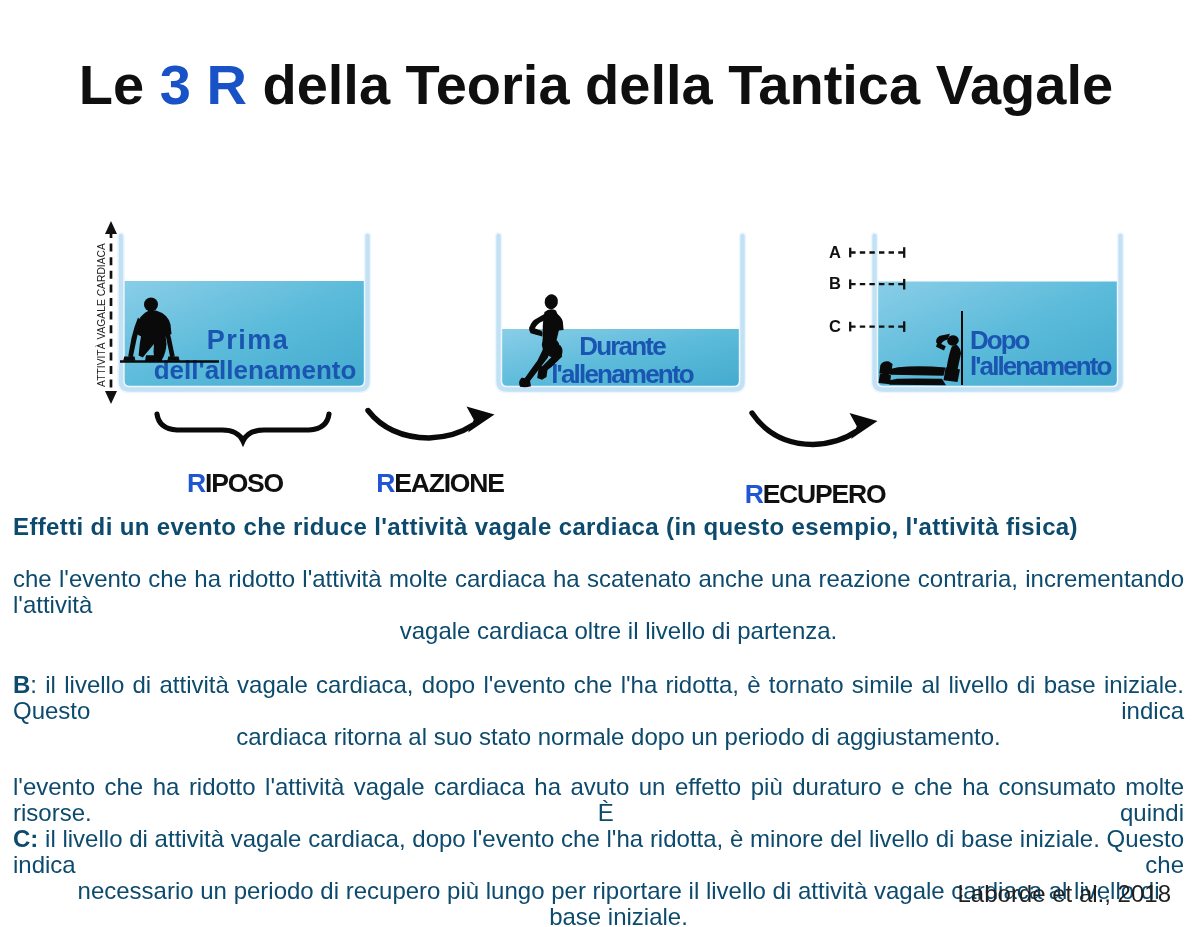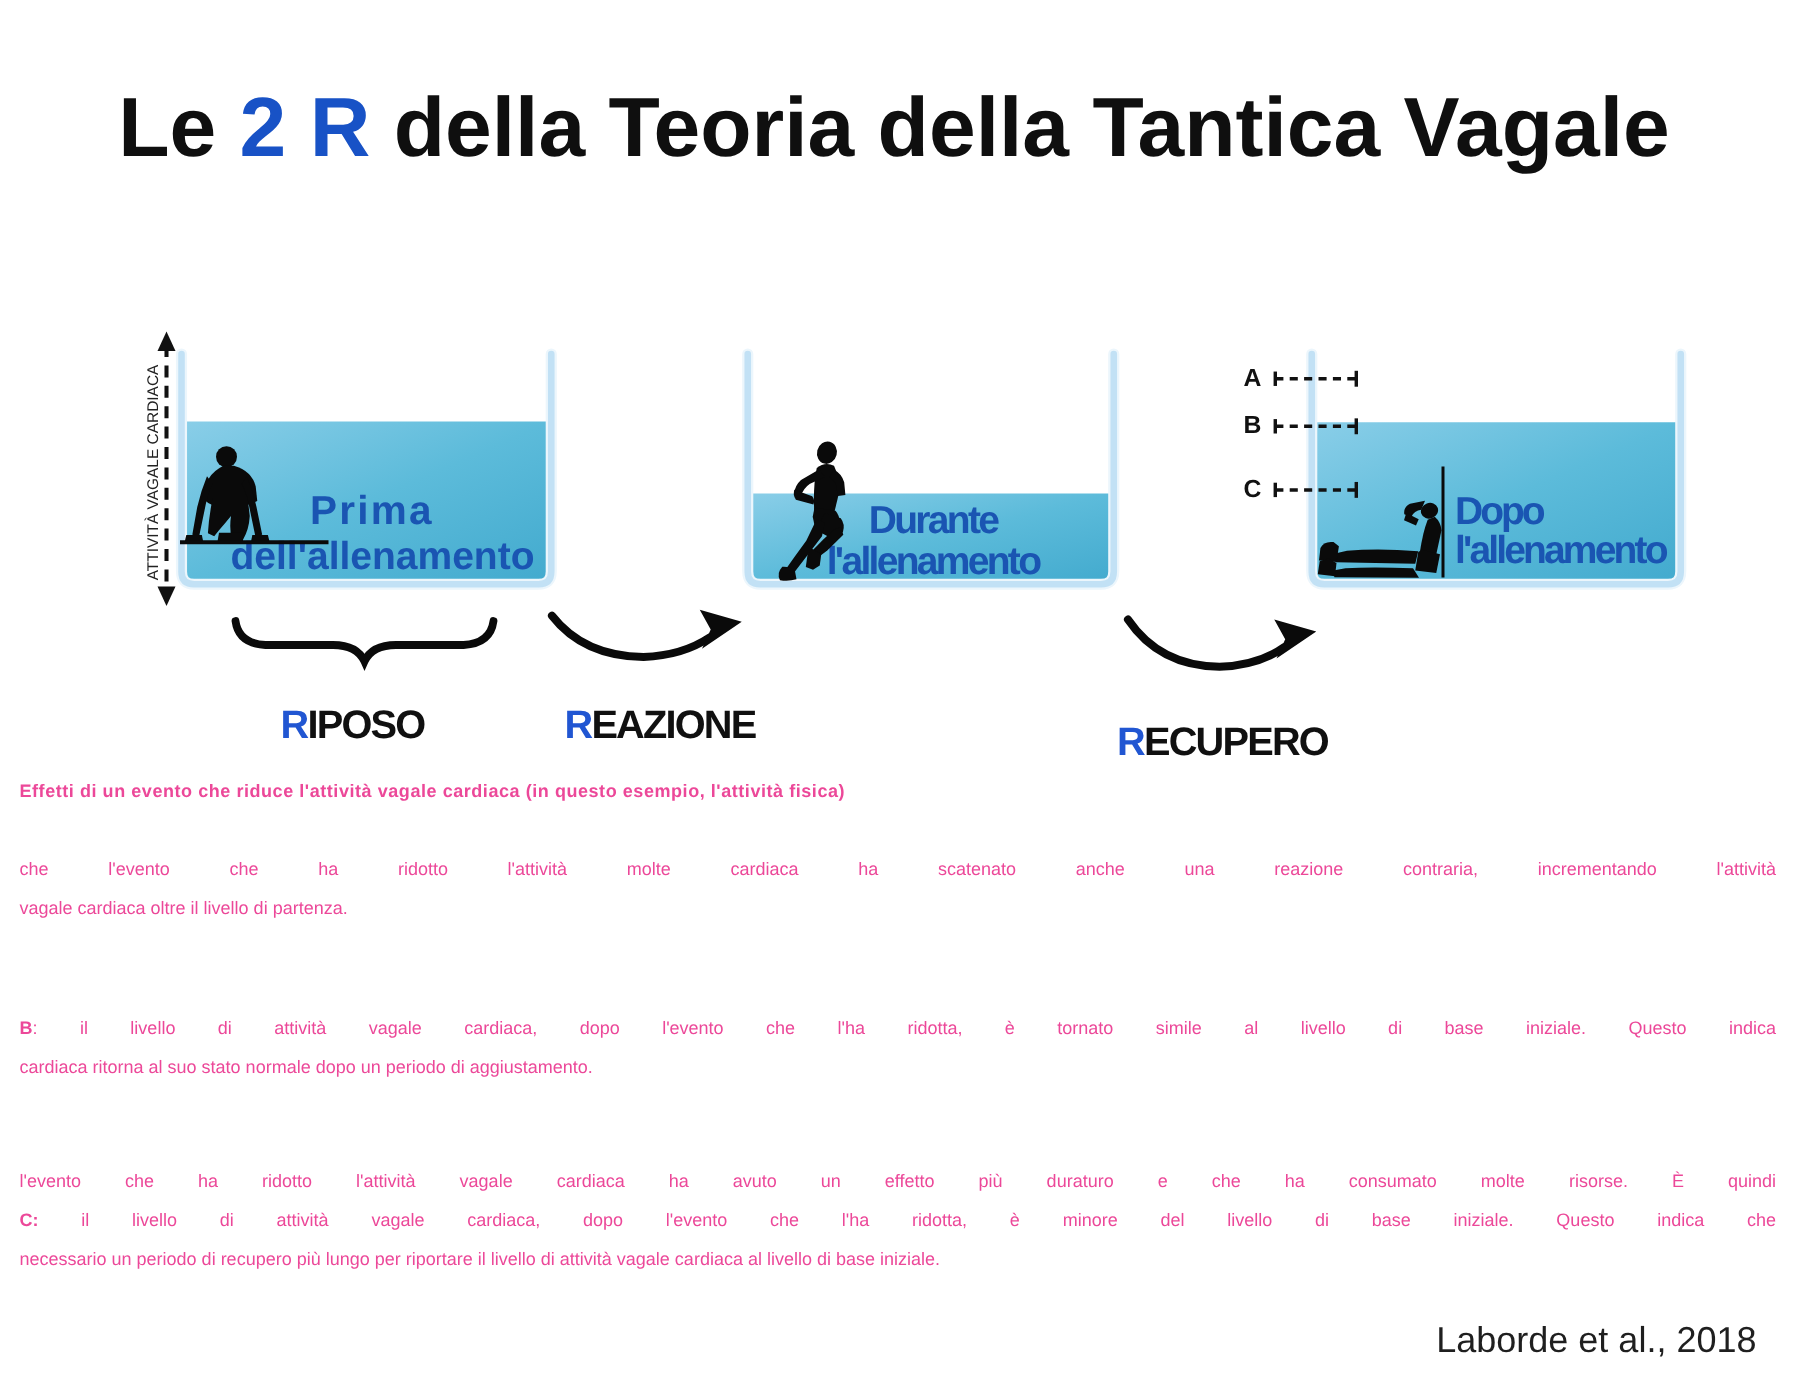--- a/index.html
+++ b/index.html
@@ -1,29 +1,29 @@
 <!DOCTYPE html>
 <html><head>
 <meta charset="utf-8">
 <style>
   html,body{margin:0;padding:0;}
   body{width:1200px;height:927px;background:#ffffff;font-family:"Liberation Sans",sans-serif;position:relative;overflow:hidden;}
   .title{position:absolute;left:-4px;top:52px;width:1200px;text-align:center;font-size:56px;font-weight:bold;color:#0f0f0f;letter-spacing:0px;}
   .title .blu{color:#1852c6;}
   .rlabel{position:absolute;font-size:26.5px;font-weight:bold;color:#101010;white-space:nowrap;letter-spacing:-1.2px;transform:translateX(-50%);}
   .rlabel .blu{color:#2156d2;}
-  .copy{position:absolute;left:13px;width:1171px;color:#ec4899;font-size:12px;line-height:26px;}
+  .copy{position:absolute;left:13px;width:1171px;color:#0c4a6e;font-size:24px;line-height:26px;}
   .jline{text-align:justify;text-align-last:justify;}
-  .lline{text-align:left;}
+  .lline{text-align:center;margin-left:40px;}
   .cite{position:absolute;right:29px;top:880px;font-size:24px;color:#1f1f1f;}
 </style>
 </head>
 <body>
 
-<div class="title">Le <span class="blu">2 R</span> della Teoria della Tantica Vagale</div>
+<div class="title">Le <span class="blu">3 R</span> della Teoria della Tantica Vagale</div>
 
 <svg width="1200" height="927" viewBox="0 0 1200 927" style="position:absolute;left:0;top:0;" xmlns="http://www.w3.org/2000/svg">
   <defs>
     <linearGradient id="water" x1="0" y1="0" x2="1" y2="1">
       <stop offset="0" stop-color="#8acee8"></stop>
       <stop offset="0.5" stop-color="#5cbbda"></stop>
       <stop offset="1" stop-color="#42aace"></stop>
     </linearGradient>
   </defs>
 

